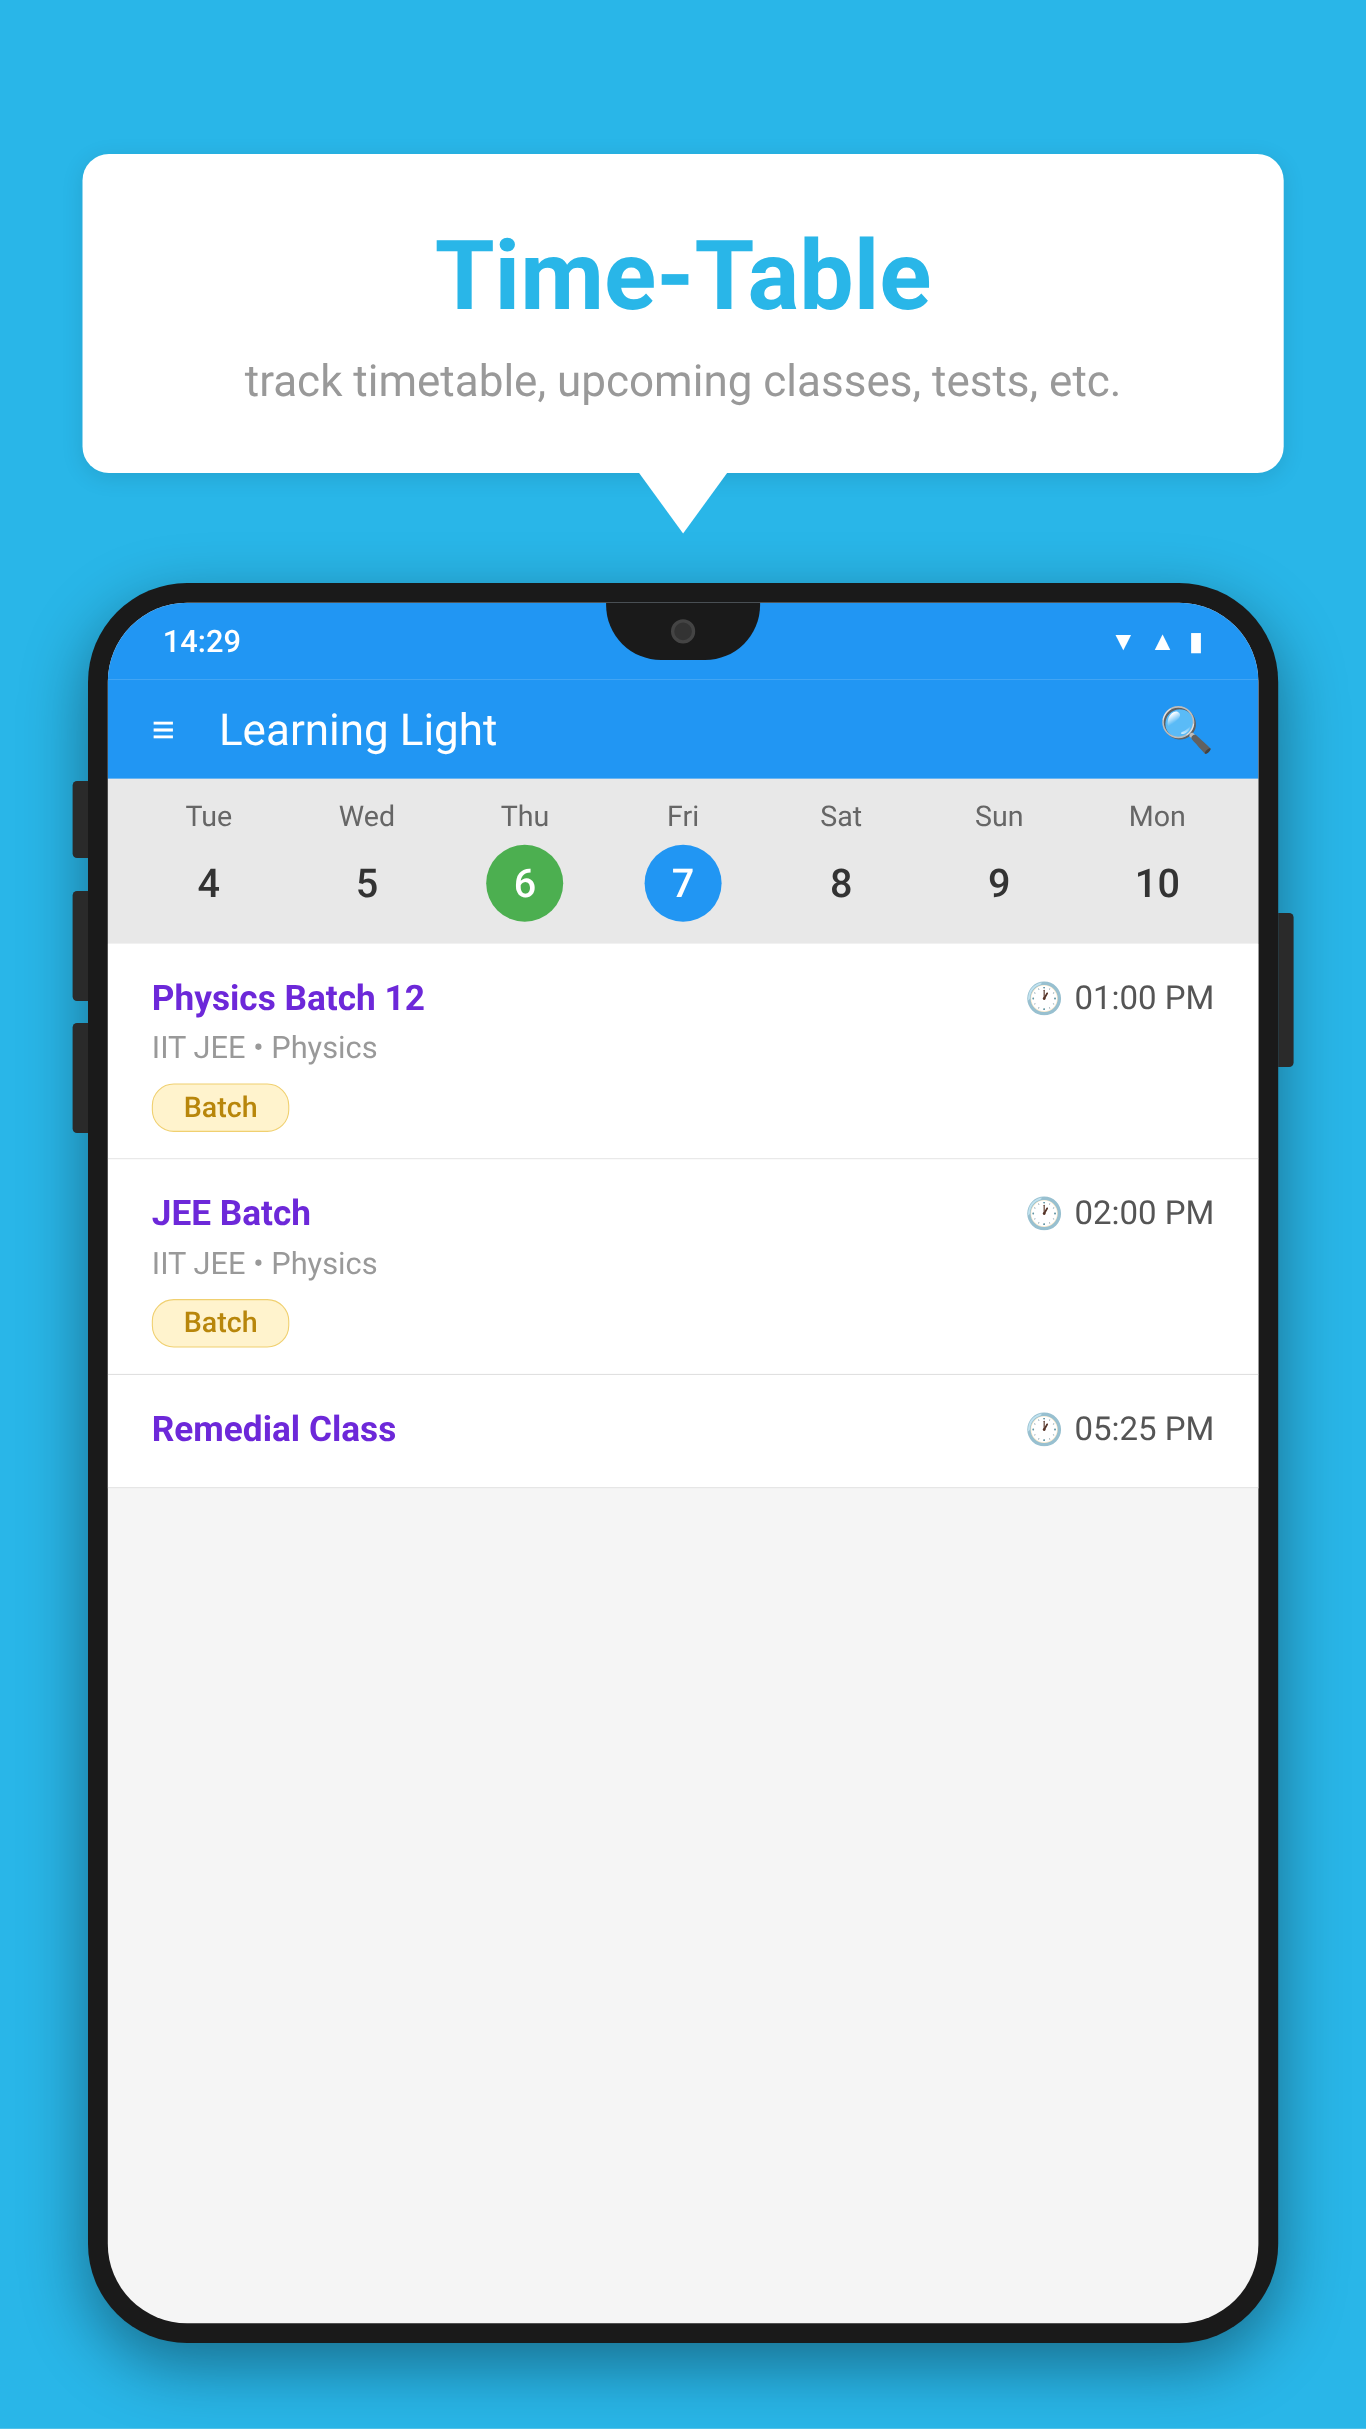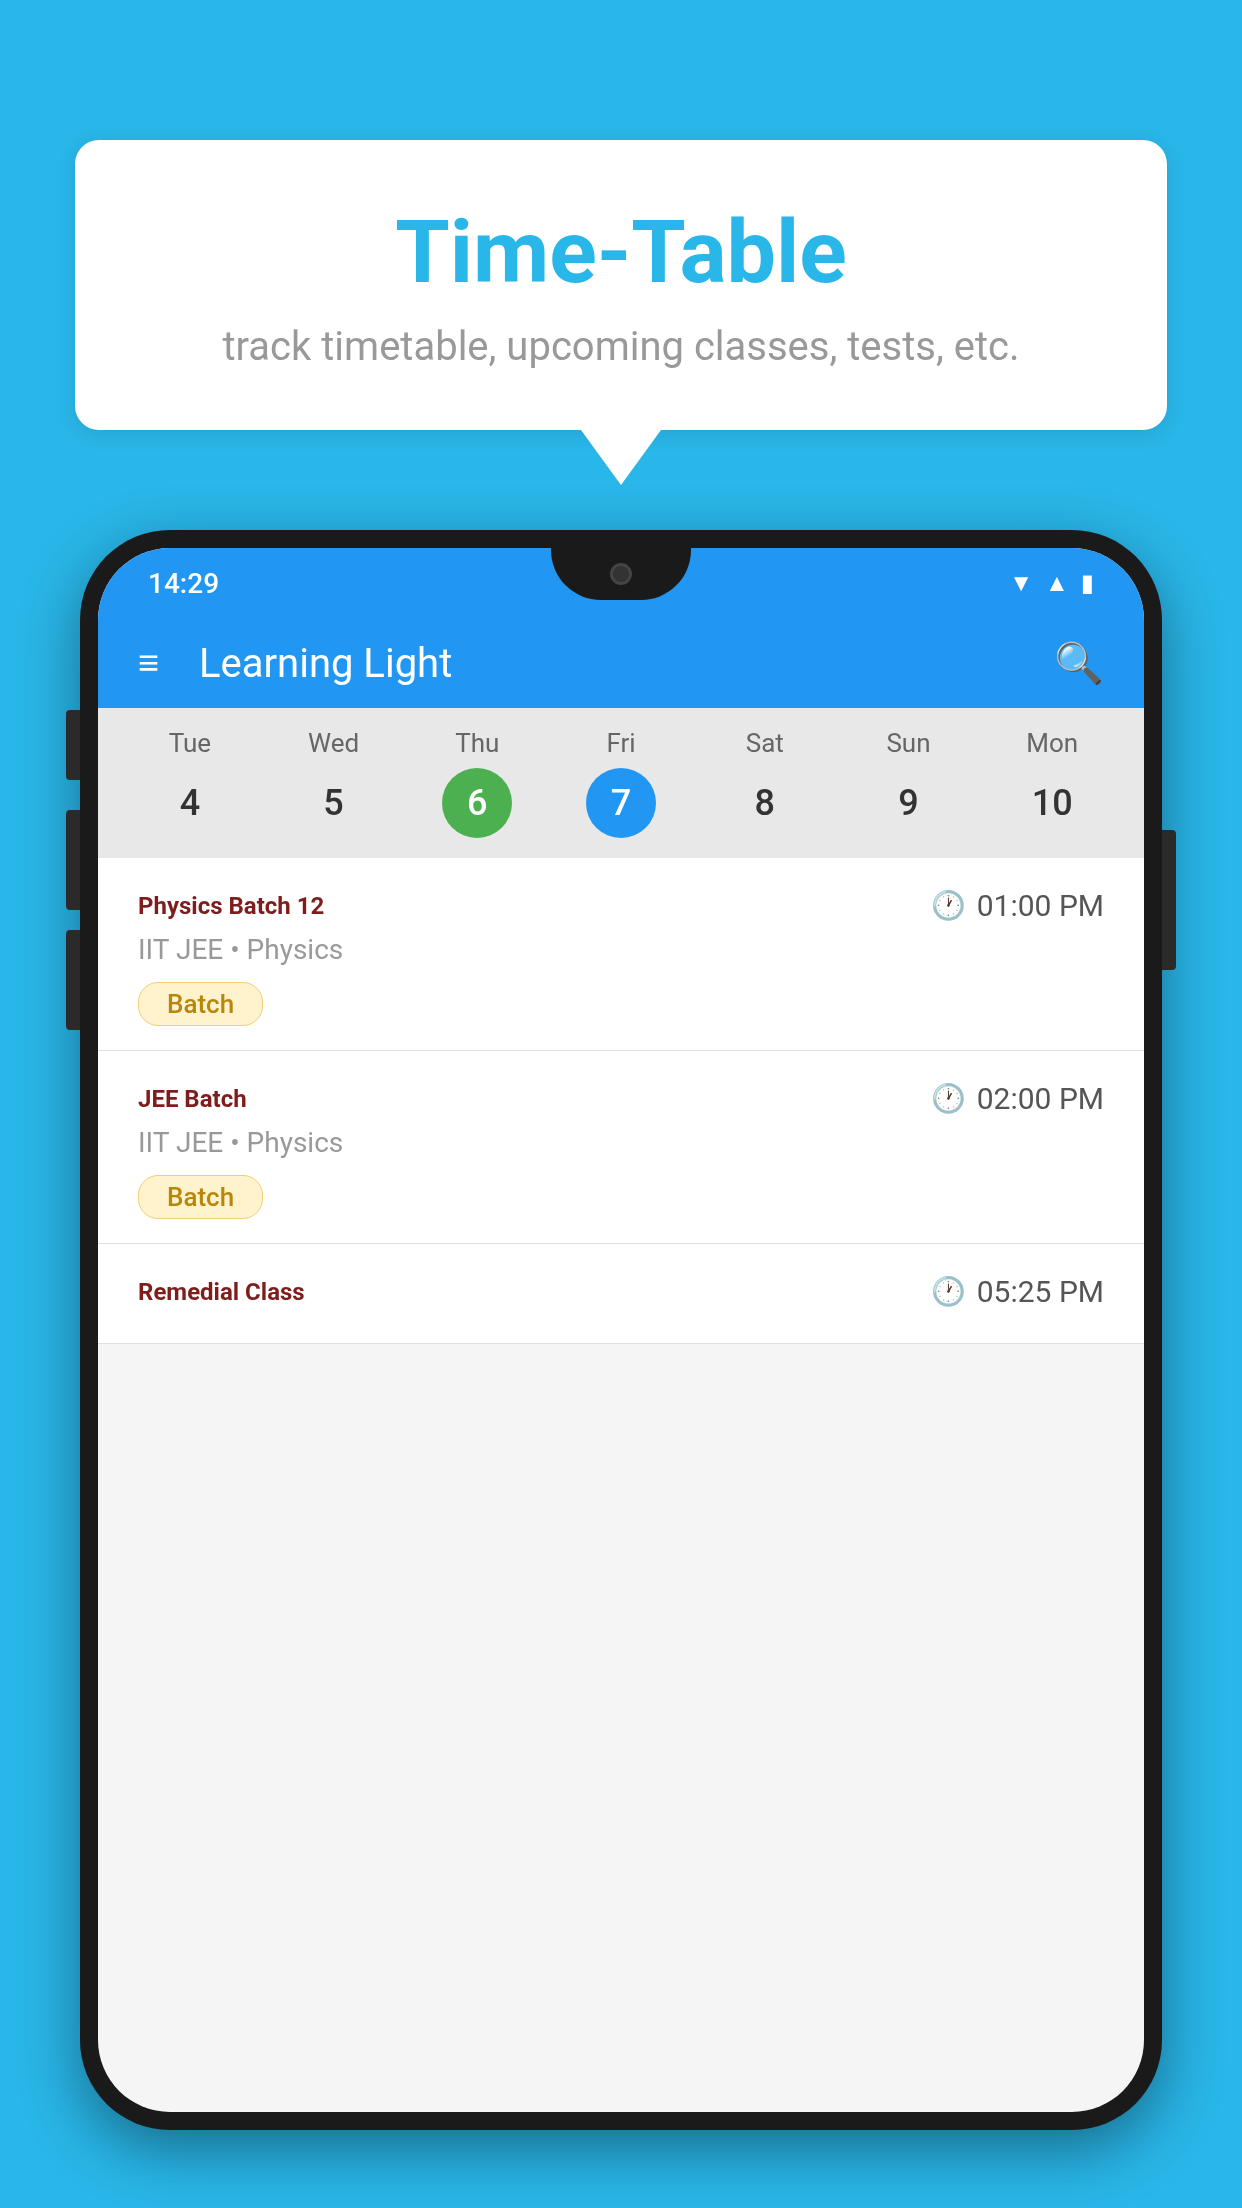--- a/index.html
+++ b/index.html
@@ -277,23 +277,23 @@
     }
 
     .item-header {
       display: flex;
       justify-content: space-between;
       align-items: center;
       margin-bottom: 10px;
     }
 
     .item-title {
-      font-size: 24px;
+      font-size: 32px;
       font-weight: 700;
-      color: #7f1d1d;
+      color: #6d28d9;
     }
 
     .item-time {
       display: flex;
       align-items: center;
       gap: 10px;
       color: #555;
       font-size: 30px;
     }
 

